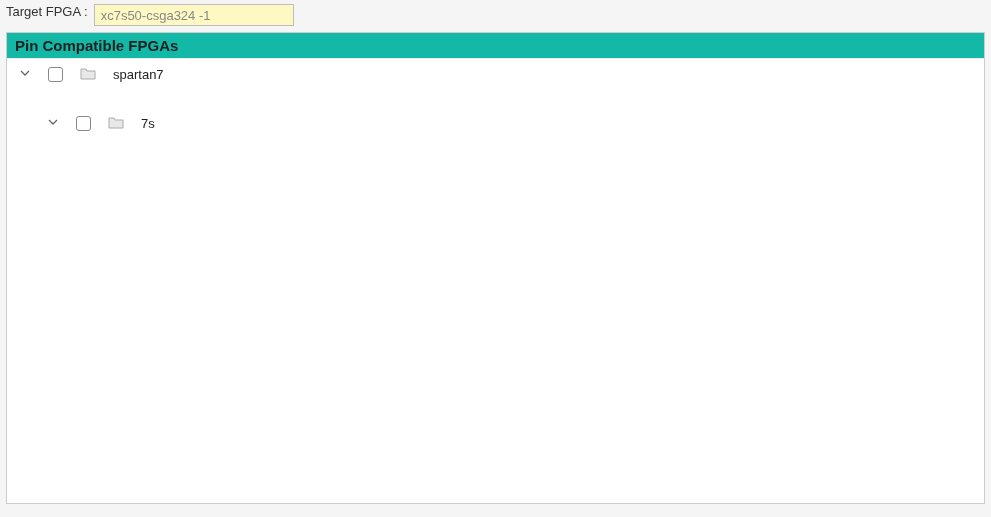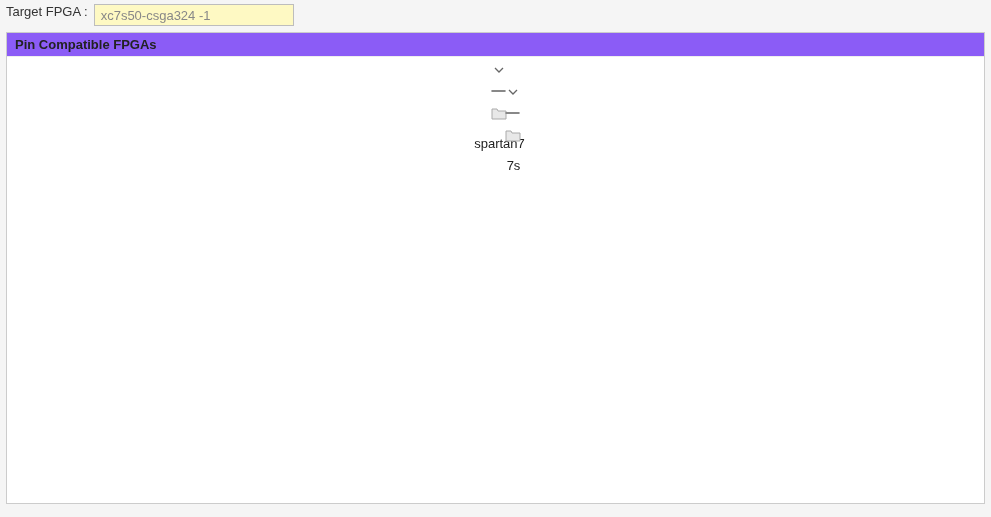--- a/index.html
+++ b/index.html
@@ -39,40 +39,38 @@
     .panel {
       margin: 0 6px 6px 6px;
       background: #ffffff;
       border: 1px solid #cccccc;
       height: 472px;
       display: flex;
       flex-direction: column;
     }
     .panel-header {
       font-weight: bold;
-      font-size: 13px;
+      font-size: 15px;
       padding: 4px 8px;
       border-bottom: 1px solid #eeeeee;
-      background: #8b5cf6;
+      background: #14b8a6;
     }
     .tree {
       padding: 6px 6px;
       flex: 1;
       overflow: auto;
     }
     .tree-row {
       display: flex;
-      align-items: center;
       height: 22px;
       gap: 15px;
       padding: 2px 0;
-      flex-direction: column;
     }
     .indent-0 { padding-left: 6px; }
-    .indent-1 { padding-left: 34px; }
+    .indent-1 { padding-left: 34px; margin-top: 27px; }
     .indent-2 { padding-left: 78px; }
     .chevron {
       width: 12px;
       height: 12px;
       display: inline-flex;
       align-items: center;
       justify-content: center;
       cursor: pointer;
       color: #555;
     }

